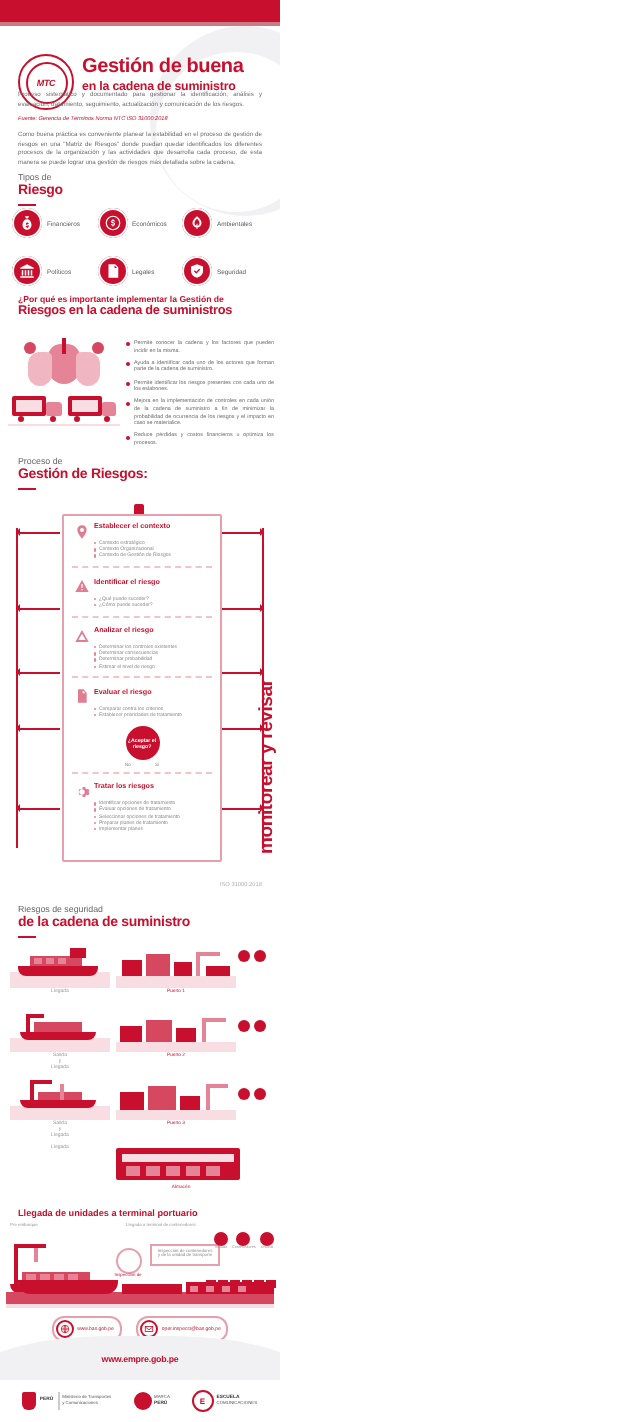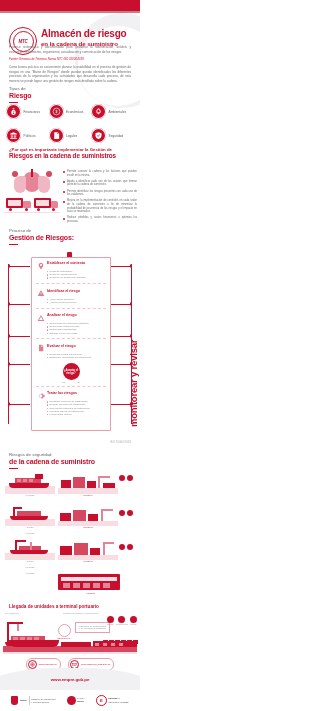--- a/index.html
+++ b/index.html
@@ -148,21 +148,21 @@
   <div class="topbar-shadow"></div>
   <div class="swoosh"></div>
   <div class="swoosh2"></div>
 
   <div class="header">
     <div class="seal">
       <div class="seal-inner">
         <span class="seal-txt">MTC</span>
       </div>
     </div>
-    <div class="title1">Almacén de riesgo</div>
+    <div class="title1">Gestión de buena</div>
     <div class="title2">en la cadena de suministro</div>
   </div>
 
   <div class="intro">
     <div class="para">Proceso sistemático y documentado para gestionar la identificación, análisis y evaluación, tratamiento, seguimiento, actualización y comunicación de los riesgos.</div>
     <div class="norm">Fuente: Gerencia de Términos Norma NTC ISO 31000:2018</div>
     <div class="para">Como buena práctica es conveniente planear la estabilidad en el proceso de gestión de riesgos en una "Matriz de Riesgos" donde puedan quedar identificados los diferentes procesos de la organización y las actividades que desarrolla cada proceso, de esta manera se puede lograr una gestión de riesgos más detallada sobre la cadena.</div>
   </div>
 
   <div class="sec" style="top:86px;">

